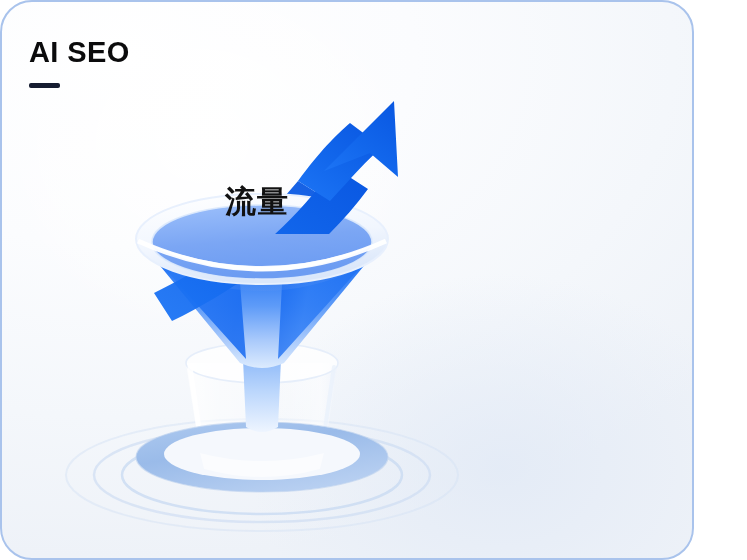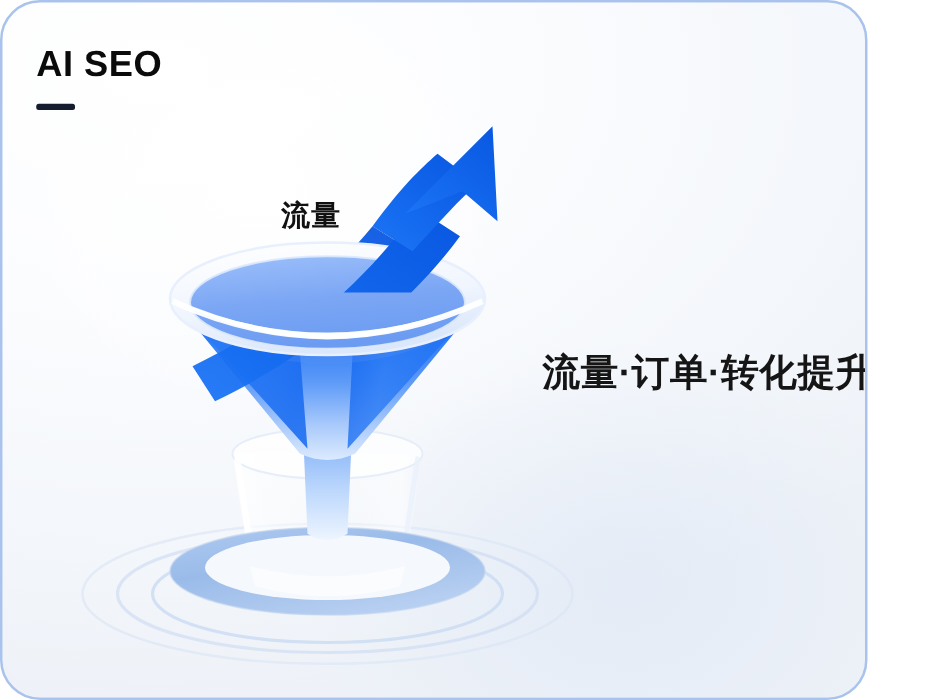--- a/index.html
+++ b/index.html
@@ -90,43 +90,43 @@
     width: 400px;
     height: 440px;
     z-index: 10;
   }
   .stage svg { display: block; width: 400px; height: 440px; overflow: visible; }
 
   
   .label {
     position: absolute;
     z-index: 45;
-    font-size: 23px;
+    font-size: 31px;
     font-weight: bold;
     color: #111111;
     letter-spacing: 1px;
     white-space: nowrap;
+    margin-top: 24px;
   }
   .label-traffic { left: 223px; top: 155px; }
   .label-convert { left: 222px; top: 434px; }
 </style>
 </head>
 <body>
 
 <div class="card">
 
   <div class="bg-wash-a"></div>
   <div class="bg-wash-b"></div>
 
   <div class="title-block">
     <div class="title-text">AI SEO</div>
     <div class="title-rule"></div>
   </div>
 
-  <div class="headline">流量·订单·转化提升</div>
 
   <div class="stage">
     <svg viewBox="0 0 400 440" xmlns="http://www.w3.org/2000/svg" aria-hidden="true">
       <defs>
         <linearGradient id="gRimInner" x1="0" y1="0" x2="0.25" y2="1">
           <stop offset="0%" stop-color="#9dc0fb"></stop>
           <stop offset="55%" stop-color="#7ba6f4"></stop>
           <stop offset="100%" stop-color="#6c9cf2"></stop>
         </linearGradient>
         <linearGradient id="gRimEdge" x1="0" y1="0" x2="0.3" y2="1">

